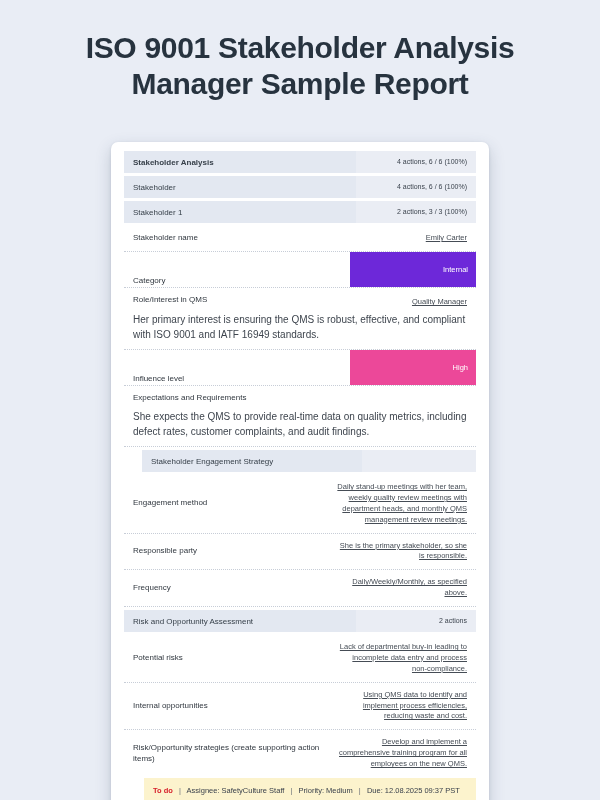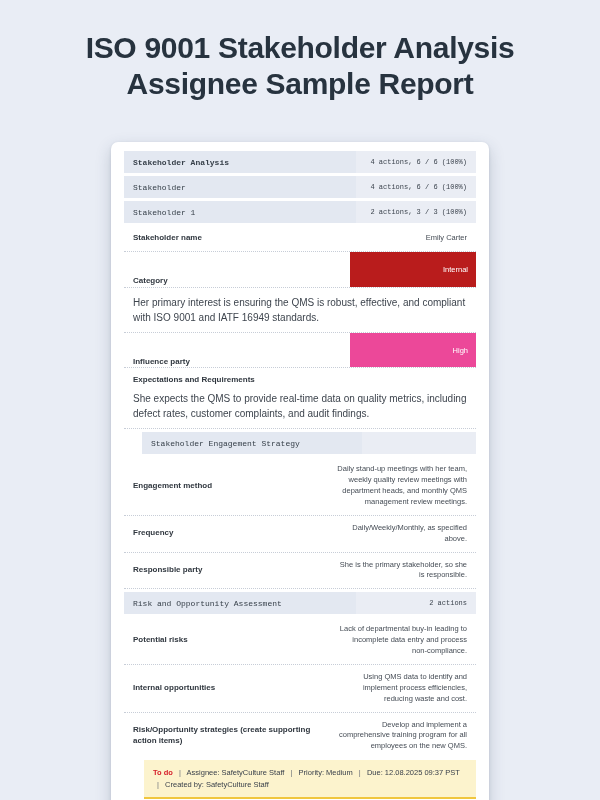--- a/index.html
+++ b/index.html
@@ -27,21 +27,20 @@
     border-radius: 7px;
     box-shadow: 0 6px 16px rgba(45, 62, 90, 0.22), 0 1px 3px rgba(45,62,90,0.15);
     padding: 9px 13px 12px;
   }
   
   .grow {
     display: flex;
     margin-bottom: 3px;
     font-size: 8px;
     color: #37404a;
-    font-family: Liberation Mono, monospace;
   }
   .grow .gcell-l {
     flex: 0 0 66%;
     background: #e3e8f1;
     padding: 7px 9px 6px;
   }
   .grow .gcell-r {
     flex: 1;
     background: #eaedf4;
     padding: 7px 9px 6px;
@@ -53,46 +52,47 @@
   
   .frow {
     display: flex;
     justify-content: space-between;
     align-items: center;
     gap: 10px;
     padding: 7px 9px;
   }
   .frow.sep-b, .block.sep-b { border-bottom: 1px dotted #c7cdd7; }
   .flabel {
-    font-weight: bold;
+    font-weight: normal;
     font-size: 8px;
     color: #30373f;
     line-height: 1.35;
   }
   .fvalue {
     flex: 0 0 130px;
     text-align: right;
     font-size: 7.5px;
     color: #454c55;
     line-height: 1.45;
+    text-decoration: underline;
   }
   
   .barrow { padding: 0 0 0 9px; min-height: 24px; align-items: stretch; }
   .barrow .flabel { align-self: center; margin-top: 24px; }
   .bar {
     flex: 0 0 126px;
     display: flex;
     align-items: center;
     justify-content: flex-end;
     padding: 0 8px;
     font-size: 7.5px;
     color: #ffffff;
     min-height: 24px;
   }
-  .bar.gray { background: #b91c1c; }
+  .bar.gray { background: #6d28d9; }
   .bar.red  { background: #ec4899; }
   
   .block { padding: 7px 9px 7px; }
   .block .flabel { display: block; margin-bottom: 5px; }
   .note {
     font-size: 10px;
     color: #3e454e;
     line-height: 1.5;
   }
   
@@ -114,21 +114,21 @@
     font-size: 7px;
     color: #4d545c;
     padding: 20px 2px 2px;
   }
 </style>
 </head>
 <body>
 
 <h1 class="page-title">
   <span>ISO 9001 Stakeholder Analysis</span><br>
-  <span>Assignee Sample Report</span>
+  <span>Manager Sample Report</span>
 </h1>
 
 <div class="card">
 
   <div class="grow bold">
     <div class="gcell-l">Stakeholder Analysis</div>
     <div class="gcell-r">4 actions, 6 / 6 (100%)</div>
   </div>
   <div class="grow">
     <div class="gcell-l">Stakeholder</div>
@@ -143,51 +143,55 @@
     <div class="flabel">Stakeholder name</div>
     <div class="fvalue">Emily Carter</div>
   </div>
 
   <div class="frow barrow sep-b">
     <div class="flabel">Category</div>
     <div class="bar gray">Internal</div>
   </div>
 
   <div class="block sep-b">
+    <div class="frow" style="padding:0 0 2px;">
+      <div class="flabel">Role/Interest in QMS</div>
+      <div class="fvalue">Quality Manager</div>
+    </div>
     <div class="note">Her primary interest is ensuring the QMS is robust, effective, and compliant with ISO 9001 and IATF 16949 standards.</div>
   </div>
 
   <div class="frow barrow sep-b">
-    <div class="flabel">Influence party</div>
+    <div class="flabel">Influence level</div>
     <div class="bar red">High</div>
   </div>
 
   <div class="block sep-b">
     <span class="flabel">Expectations and Requirements</span>
     <div class="note">She expects the QMS to provide real-time data on quality metrics, including defect rates, customer complaints, and audit findings.</div>
   </div>
 
   <div class="grow" style="margin-top:3px;padding-left:18px;">
     <div class="gcell-l">Stakeholder Engagement Strategy</div>
     <div class="gcell-r"></div>
   </div>
 
   <div class="frow sep-b">
     <div class="flabel">Engagement method</div>
     <div class="fvalue">Daily stand-up meetings with her team, weekly quality review meetings with department heads, and monthly QMS management review meetings.</div>
   </div>
 
   <div class="frow sep-b">
+    <div class="flabel">Responsible party</div>
+    <div class="fvalue">She is the primary stakeholder, so she is responsible.</div>
+  </div>
+
+  <div class="frow sep-b">
     <div class="flabel">Frequency</div>
     <div class="fvalue">Daily/Weekly/Monthly, as specified above.</div>
-  </div>
-
-  <div class="frow sep-b">
-    <div class="flabel">Responsible party</div>
-    <div class="fvalue">She is the primary stakeholder, so she is responsible.</div>
   </div>
 
   <div class="grow" style="margin-top:3px;">
     <div class="gcell-l">Risk and Opportunity Assessment</div>
     <div class="gcell-r">2 actions</div>
   </div>
 
   <div class="frow sep-b">
     <div class="flabel">Potential risks</div>
     <div class="fvalue">Lack of departmental buy-in leading to incomplete data entry and process non-compliance.</div>

